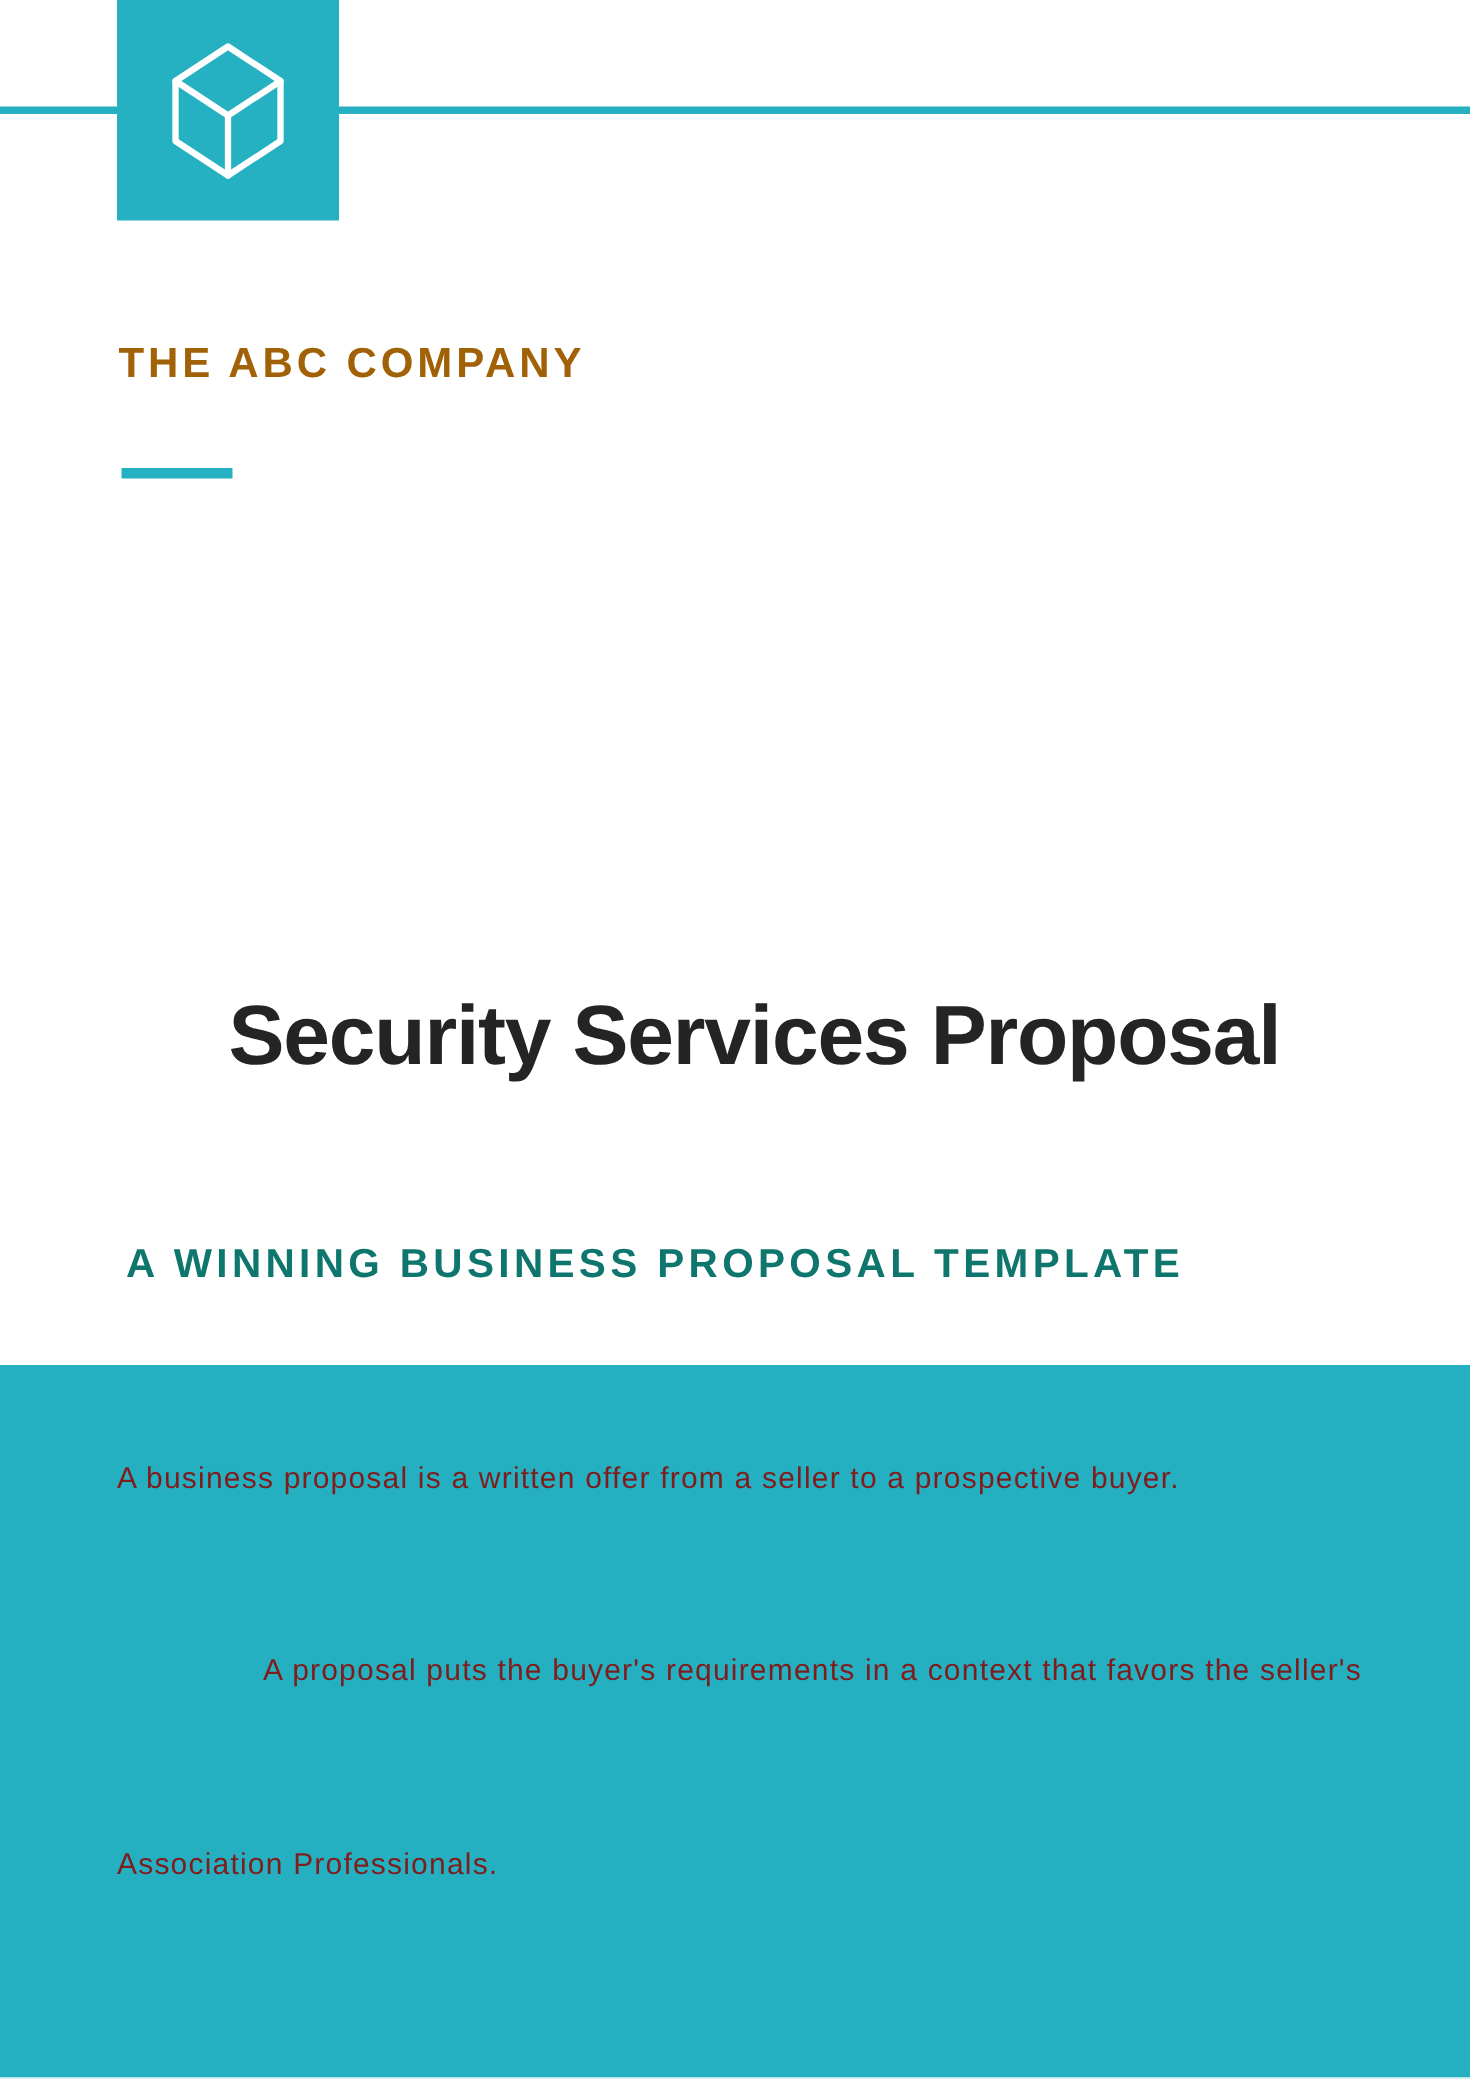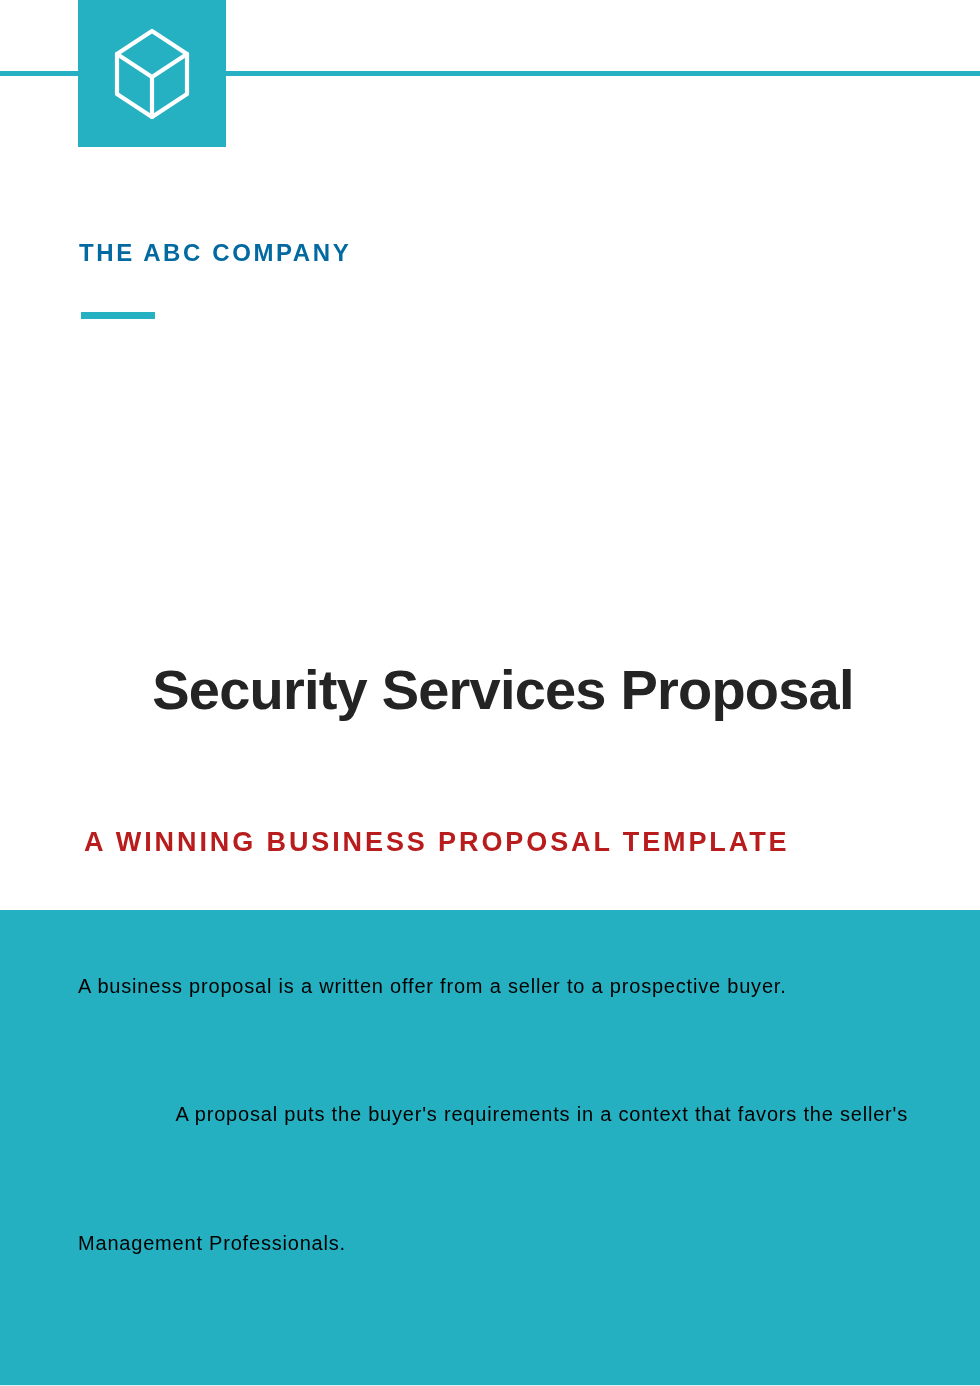--- a/index.html
+++ b/index.html
@@ -34,25 +34,25 @@
       justify-content: center;
     }
     .logo-box svg {
       width: 76px;
       height: 92px;
       display: block;
     }
     .company-name {
       position: absolute;
       left: 79px;
-      top: 238px;
-      font-size: 24px;
+      top: 227px;
+      font-size: 28px;
       font-weight: bold;
       letter-spacing: 2.6px;
-      color: #0369a1;
+      color: #a16207;
       white-space: nowrap;
       line-height: 30px;
     }
     .accent-bar {
       position: absolute;
       left: 81px;
       top: 312px;
       width: 74px;
       height: 7px;
       background: #26b1c2;
@@ -70,38 +70,38 @@
       line-height: 70px;
       white-space: nowrap;
     }
     .doc-subtitle {
       position: absolute;
       left: 84px;
       top: 826px;
       font-size: 27px;
       font-weight: bold;
       letter-spacing: 2.9px;
-      color: #b91c1c;
+      color: #0f766e;
       white-space: nowrap;
       line-height: 32px;
     }
     .info-band {
       position: absolute;
       left: 0;
       top: 910px;
       width: 980px;
       height: 475px;
       background: #25b0c2;
     }
     .info-band .para {
       position: absolute;
       left: 78px;
       width: 830px;
       margin: 0;
-      color: #000000;
+      color: #7f1d1d;
       font-size: 20px;
       line-height: 32px;
       letter-spacing: 0.8px;
     }
     .info-band .para .line {
       display: block;
       white-space: nowrap;
     }
     .p1 { top: 60px; }
     .p2 { top: 188px; text-align: right; }
@@ -141,17 +141,17 @@
 <h2 class="doc-subtitle" style="margin:0;">A WINNING BUSINESS PROPOSAL TEMPLATE</h2>
 
 <section class="info-band">
   <p class="para p1">
     <span class="line">A business proposal is a written offer from a seller to a prospective buyer.</span>
   </p>
   <p class="para p2">
     <span class="line">A proposal puts the buyer's requirements in a context that favors the seller's</span>
   </p>
   <p class="para p3">
-    <span class="line">Management Professionals.</span>
+    <span class="line">Association Professionals.</span>
   </p>
 </section>
 
 <div class="bottom-strip"></div>
 
 </body></html>

